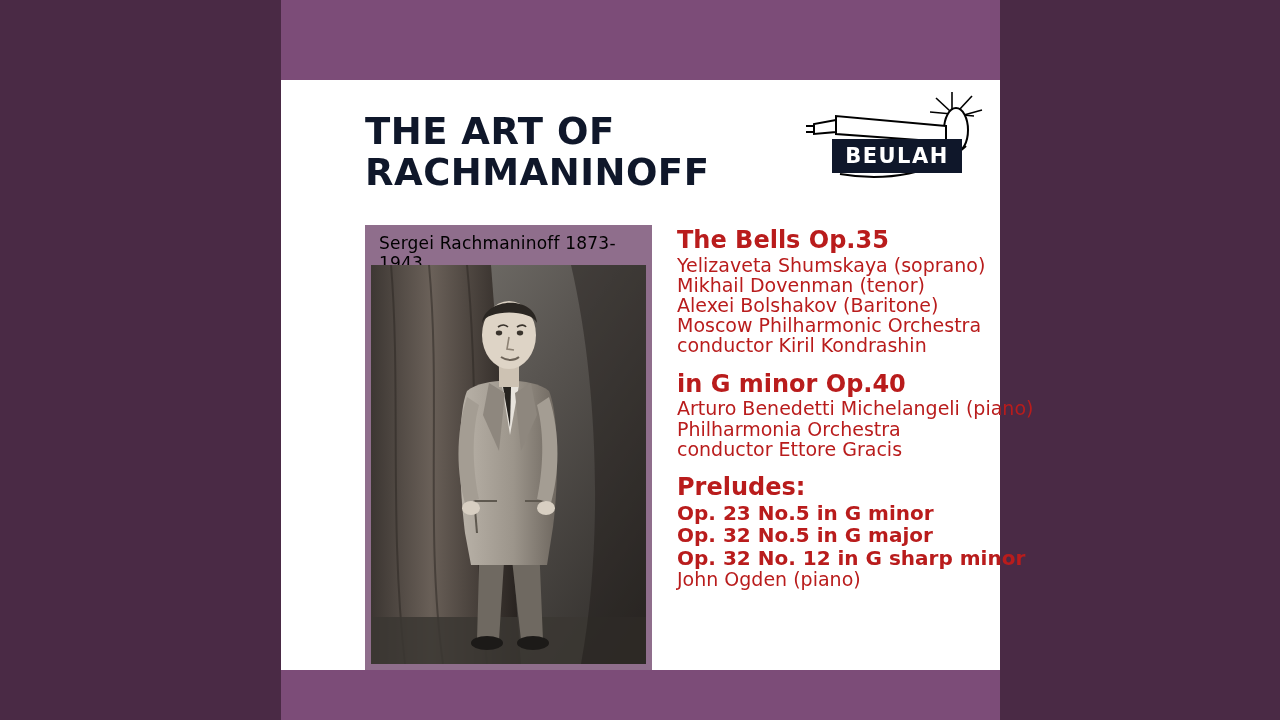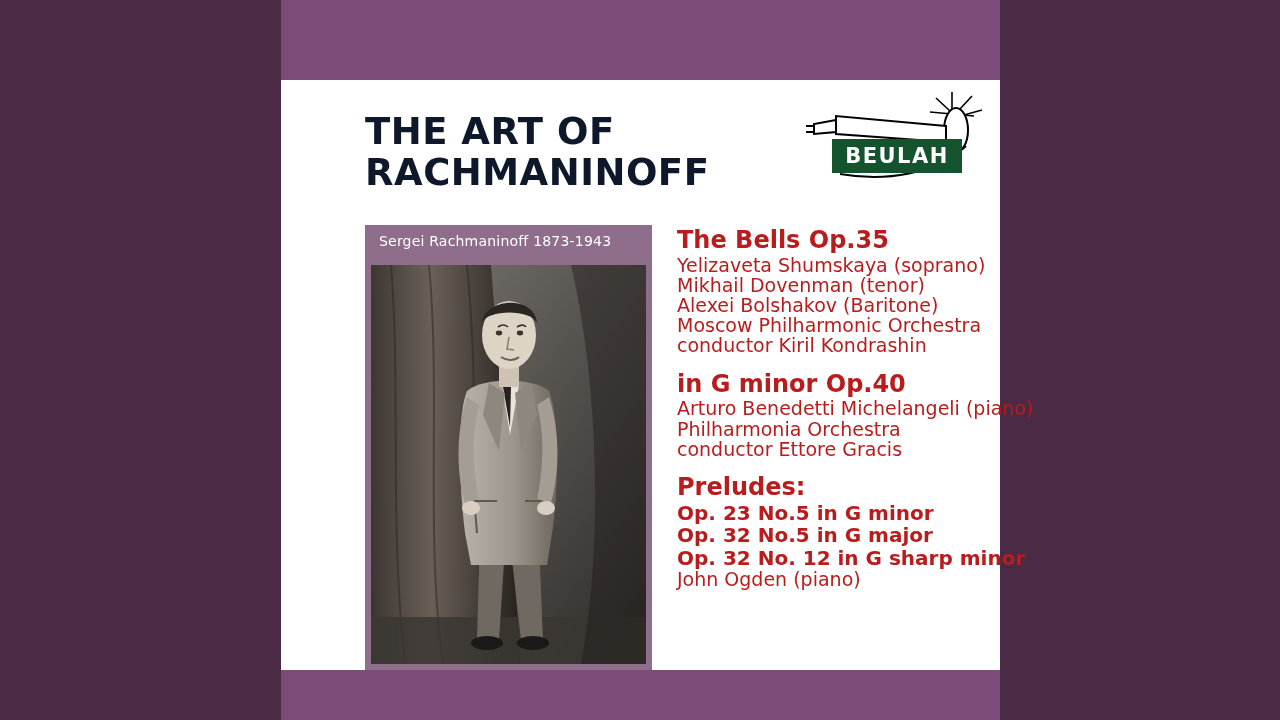--- a/index.html
+++ b/index.html
@@ -62,21 +62,21 @@
     width: 200px;
     height: 100px;
   }
   #logo svg { display: block; }
   #logo-text {
     position: absolute;
     left: 36px;
     top: 49px;
     width: 130px;
     height: 34px;
-    background: #14532d;
+    background: #0f172a;
     color: #ffffff;
     font-family: "DejaVu Sans", sans-serif;
     font-weight: bold;
     font-size: 21px;
     letter-spacing: 1.5px;
     text-align: center;
     line-height: 34px;
   }
 
   
@@ -86,23 +86,23 @@
     top: 145px;
     width: 287px;
     height: 445px;
     background: #8f6e8c;
     box-sizing: border-box;
   }
   #photo-caption {
     position: absolute;
     left: 14px;
     top: 8px;
-    color: #ffffff;
-    font-family: "DejaVu Sans", sans-serif;
-    font-size: 14px;
+    color: #000000;
+    font-family: "DejaVu Sans", sans-serif;
+    font-size: 17px;
     letter-spacing: 0.2px;
   }
   #photo-img {
     position: absolute;
     left: 6px;
     top: 40px;
     width: 275px;
     height: 399px;
     overflow: hidden;
     background: #6e6a66;

